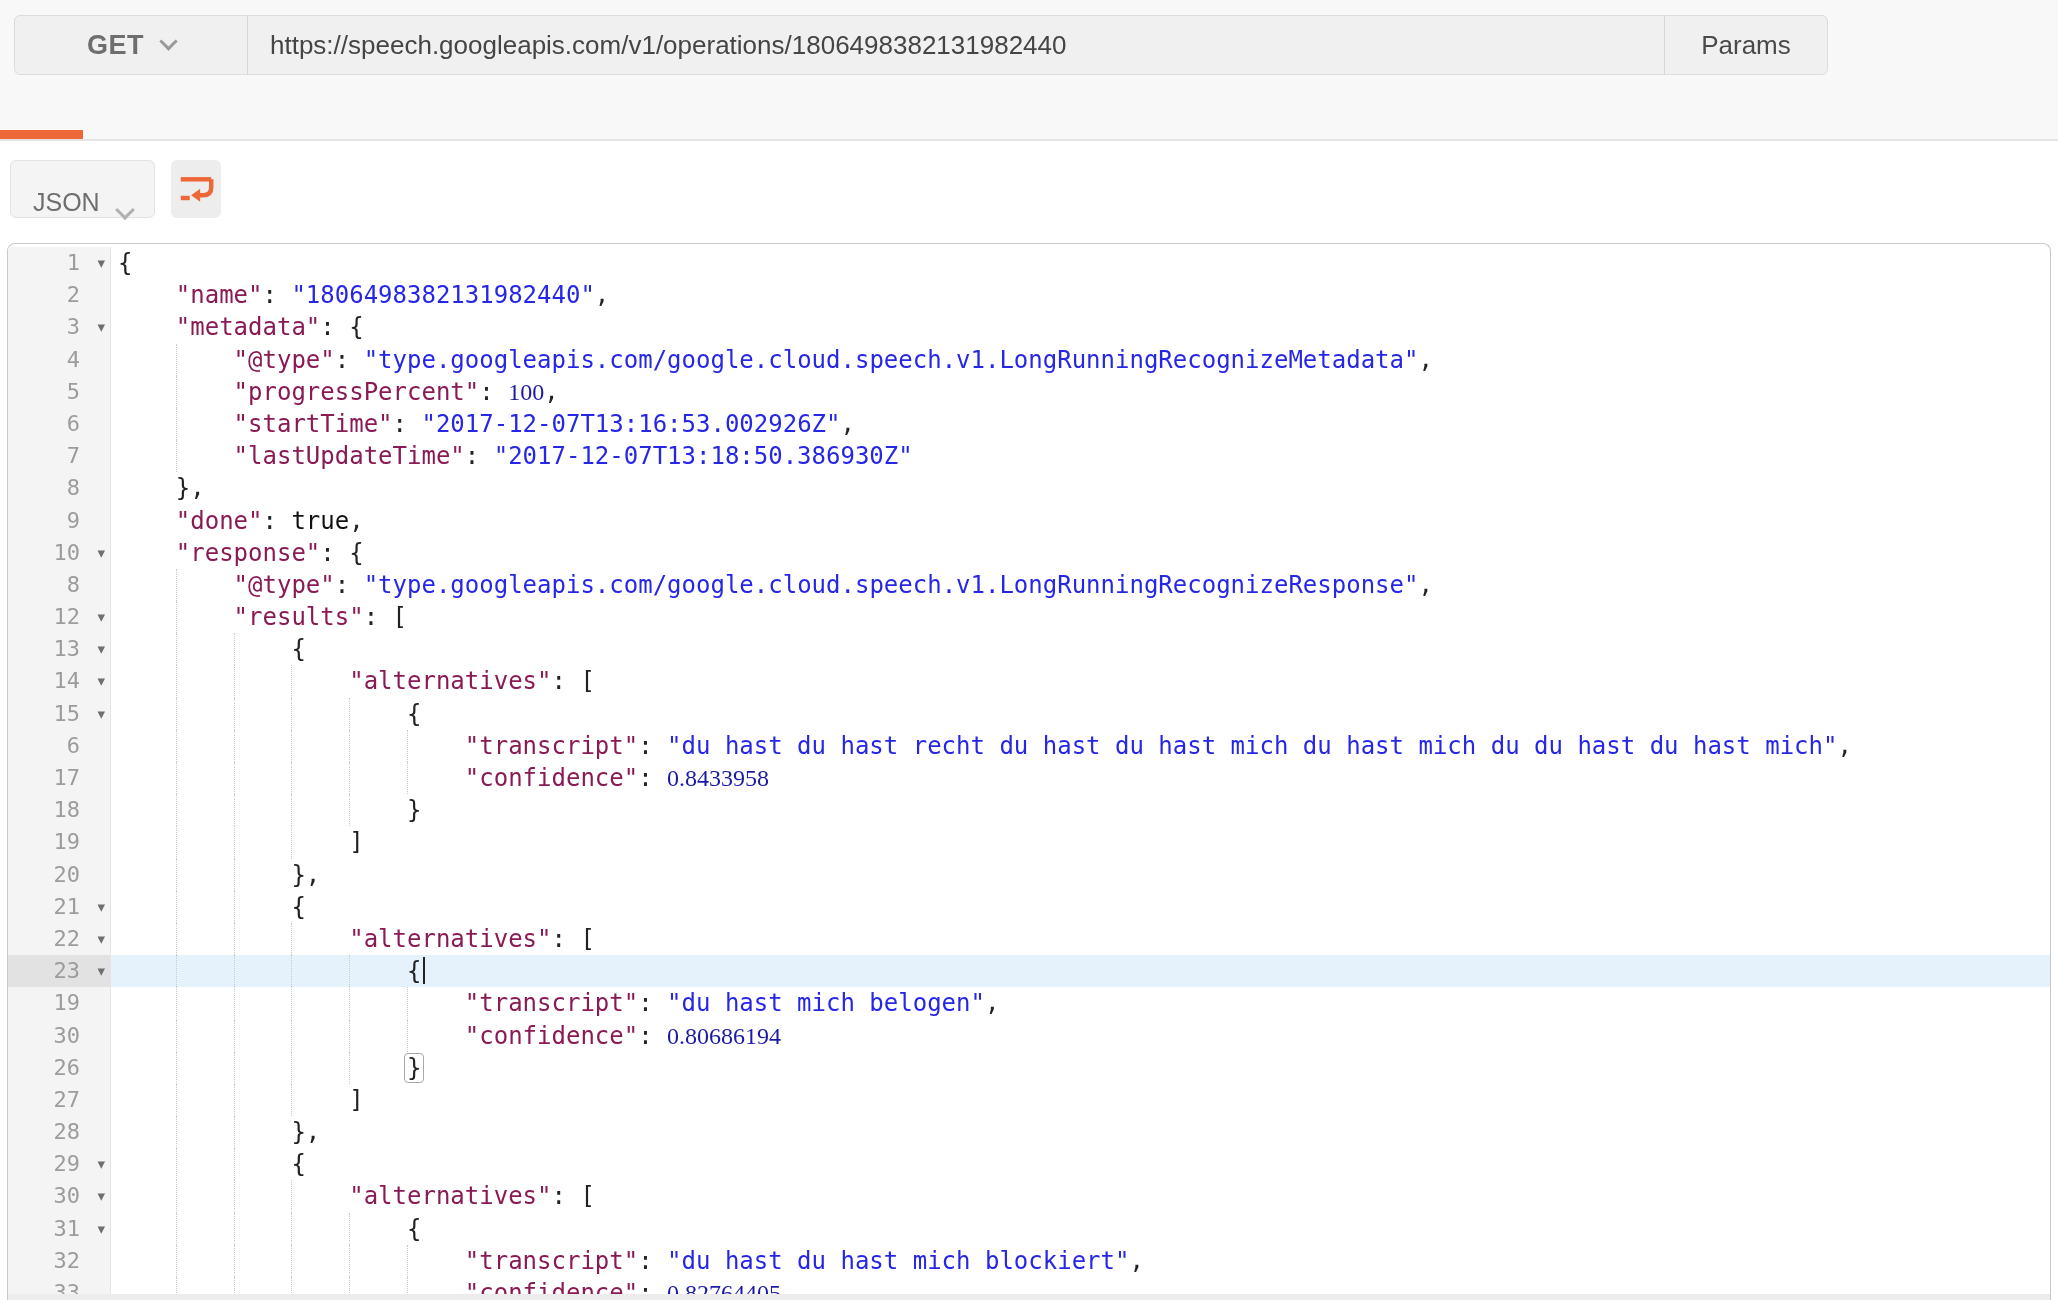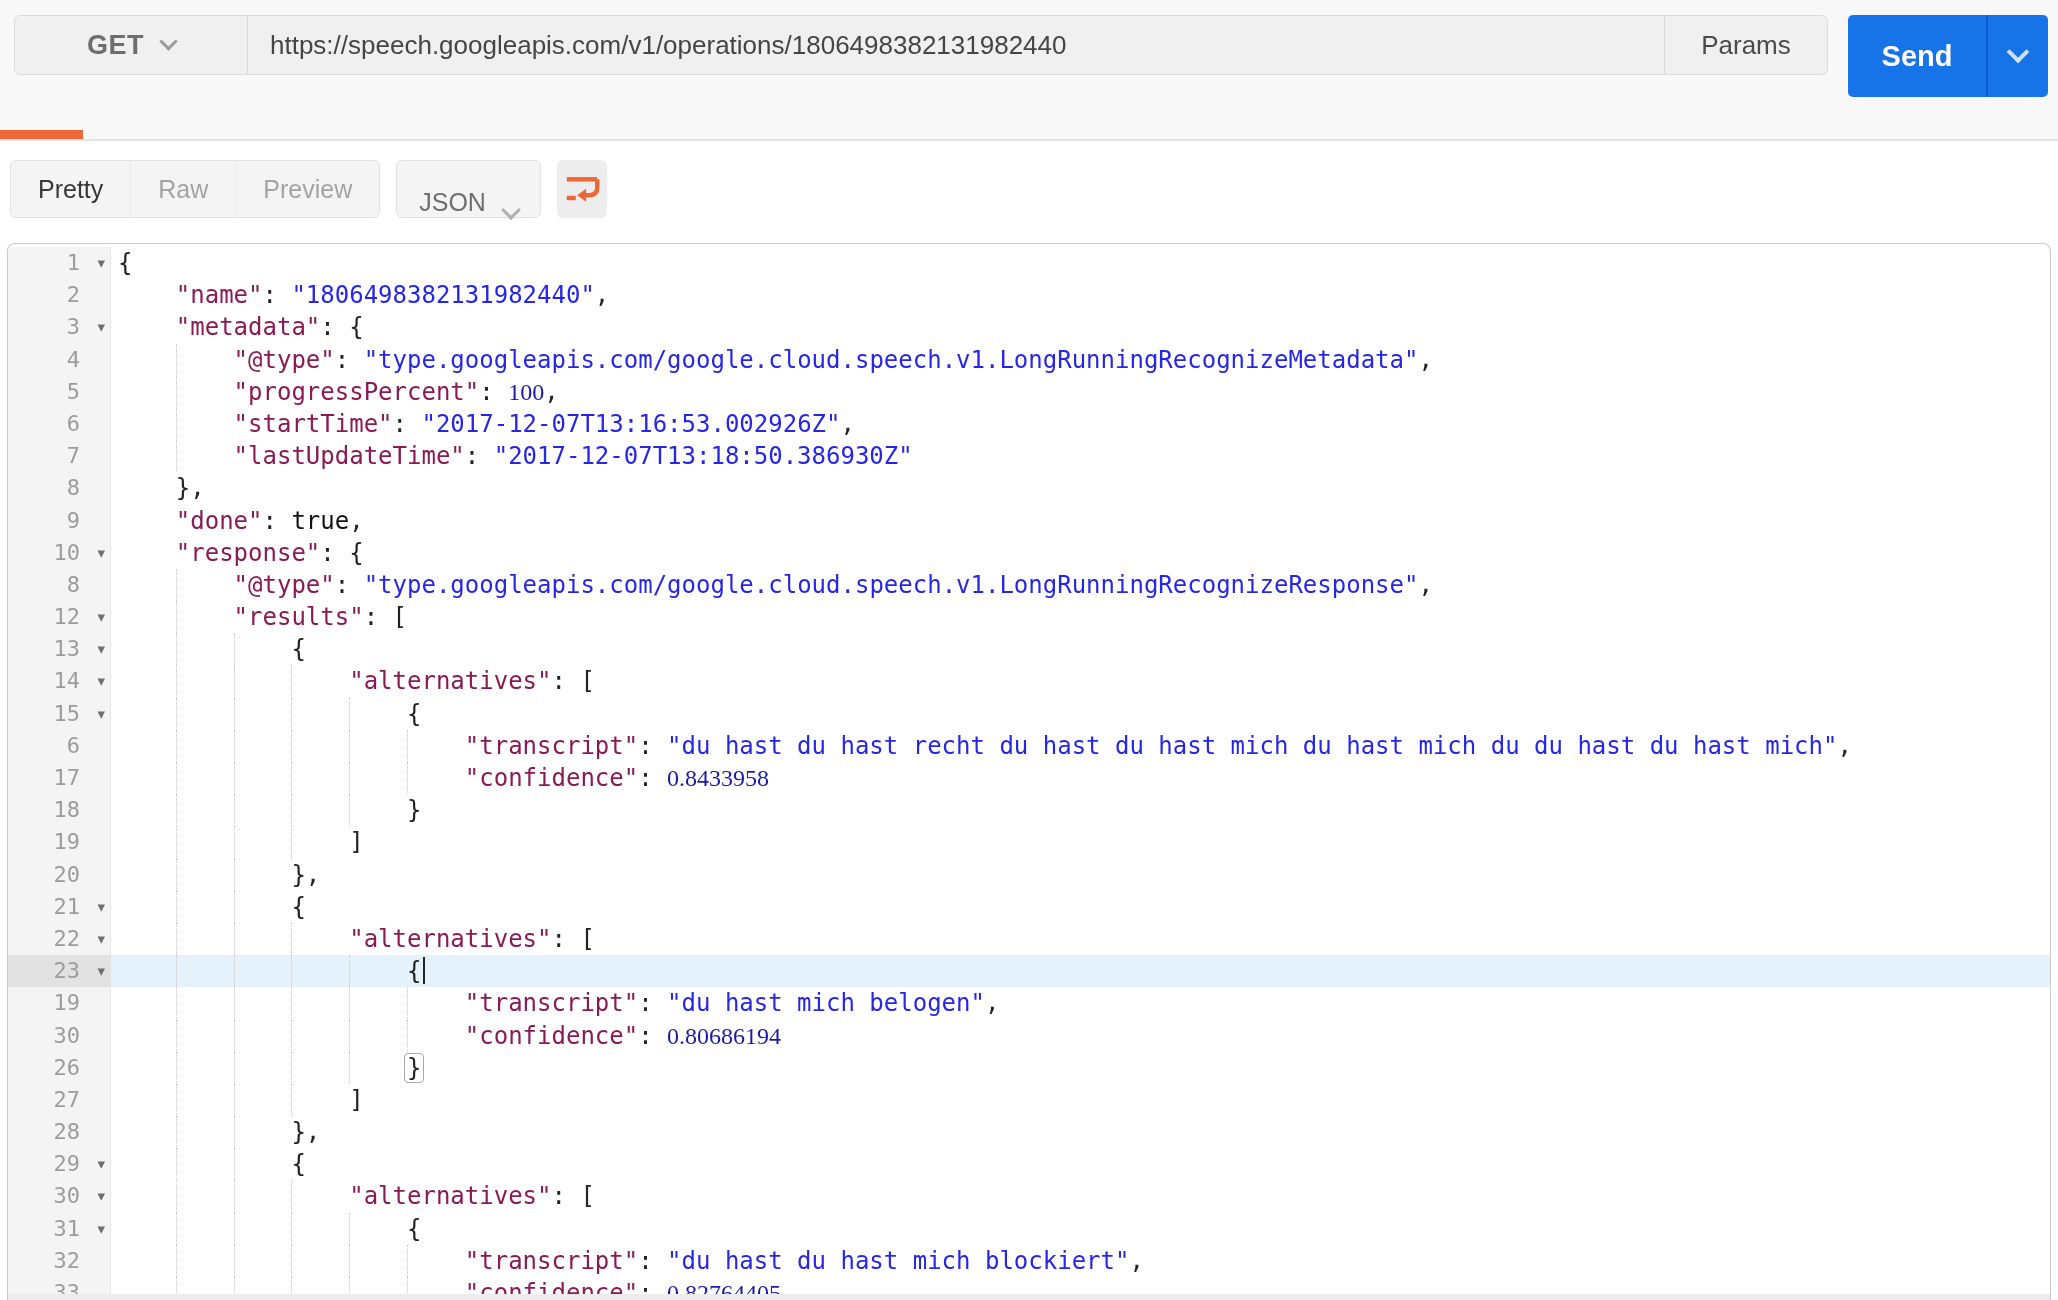--- a/index.html
+++ b/index.html
@@ -83,43 +83,25 @@
   <div class="request-bar">
     <div class="method-box">
       <span class="method-label">GET</span>
       <span class="chev chev-method"></span>
     </div>
     <input class="url-field" value="https://speech.googleapis.com/v1/operations/1806498382131982440" style="">
     <div class="params-box">
       <span>Params</span>
     </div>
   </div>
-  <div class="send-btn">
-    <div class="send-main">Send</div>
-    <div class="send-sep"></div>
-    <div class="send-caret">
-      <span class="chev chev-send"></span>
-    </div>
-  </div>
 </div>
 <div class="tab-underline-track"></div>
 <div class="tab-underline-active"></div>
 
 <div class="toolbar">
-  <div class="view-group">
-    <div class="view-tab active">
-      <span>Pretty</span>
-    </div>
-    <div class="view-tab">
-      <span>Raw</span>
-    </div>
-    <div class="view-tab">
-      <span>Preview</span>
-    </div>
-  </div>
   <div class="lang-box">
     <span>JSON</span>
     <span class="chev chev-lang"></span>
   </div>
   <div class="wrap-btn">
     <svg width="36" height="36" viewBox="0 0 26 26">
       <path d="M2 6 H24" stroke="#ee6737" stroke-width="3.2" fill="none"></path>
       <path d="M24 6 V12 Q24 17.5 18.5 17.5 H15" stroke="#ee6737" stroke-width="3.2" fill="none"></path>
       <polygon points="16,12.8 9.5,17.5 16,22.2" fill="#ee6737"></polygon>
       <path d="M2 19.5 H8.5" stroke="#ee6737" stroke-width="3.2" fill="none"></path>

